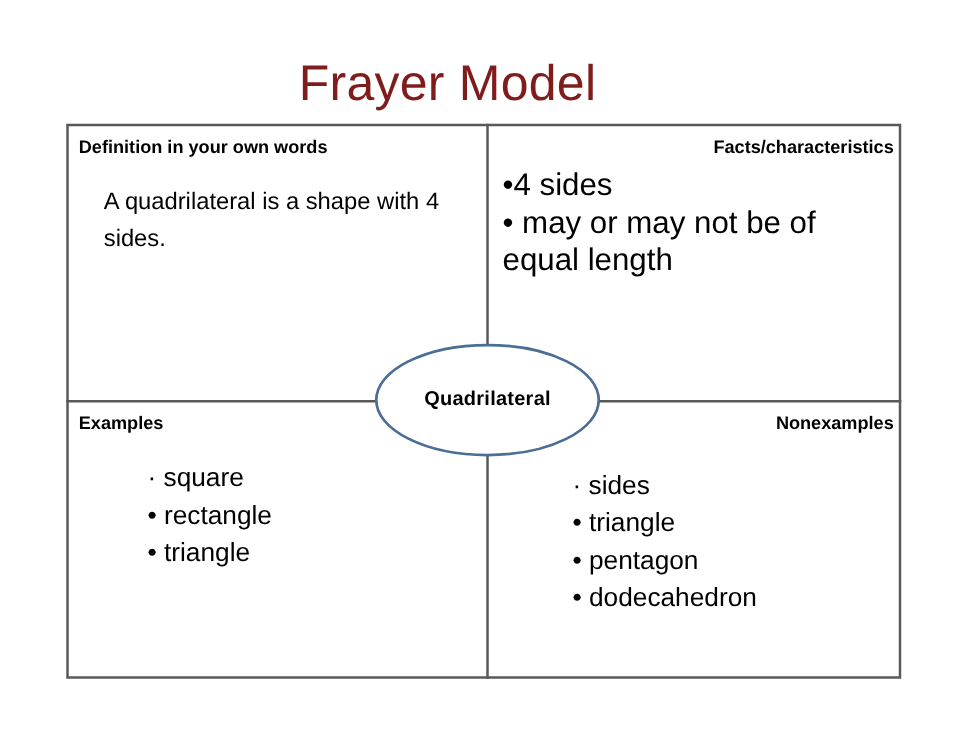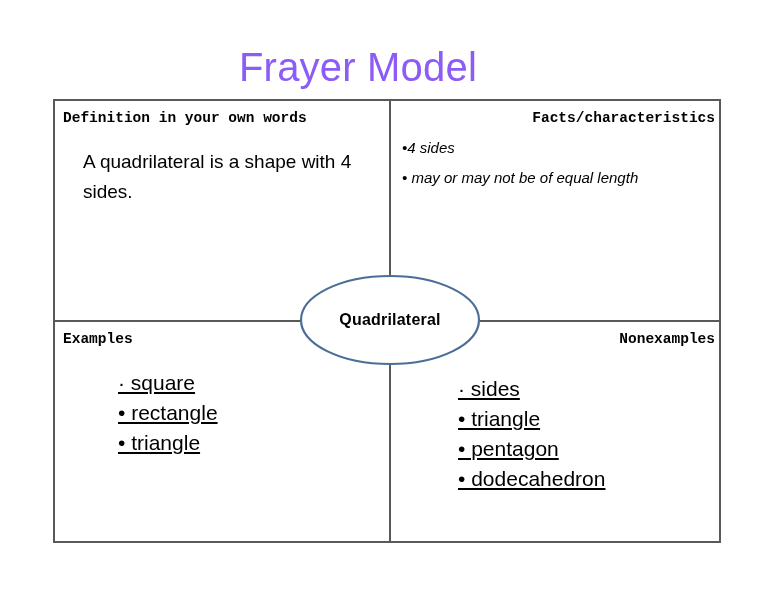--- a/index.html
+++ b/index.html
@@ -19,21 +19,21 @@
   #page-title {
     position: absolute;
     left: 0;
     top: 44px;
     width: 716px;
     text-align: center;
     font-size: 40px;
     font-weight: 400;
     line-height: 46px;
     letter-spacing: 0.2px;
-    color: #8b5cf6;
+    color: #7f1d1d;
   }
 
   #frayer-frame {
     position: absolute;
     left: 53px;
     top: 99px;
     width: 668px;
     height: 444px;
     border: 2px solid #595959;
     box-sizing: border-box;
@@ -66,56 +66,54 @@
   #quadrant-examples    { left: 55px;  top: 322px; width: 334px; height: 219px; border-radius: 20px; }
   #quadrant-nonexamples { left: 391px; top: 322px; width: 330px; height: 176px; }
 
   .quad-header {
     position: absolute;
     top: 8px;
     font-size: 14.5px;
     font-weight: bold;
     line-height: 18px;
     white-space: nowrap;
-    font-family: Liberation Mono, monospace;
   }
   .quad-header.left  { left: 8px; }
   .quad-header.right { right: 6px; }
 
   .definition-body {
     position: absolute;
     left: 28px;
     top: 46px;
     width: 290px;
     font-size: 19px;
     line-height: 30px;
   }
 
   .facts-list {
     position: absolute;
     left: 11px;
     top: 32px;
     width: 310px;
-    font-size: 15px;
+    font-size: 25px;
     line-height: 30px;
-    font-style: italic;
   }
   .facts-list .fact-item { white-space: normal; }
 
   .bullet-list {
     position: absolute;
     list-style: none;
     margin: 0;
     padding: 0;
     font-size: 21px;
     line-height: 30px;
   }
   #examples-list    { left: 63px; top: 46px; }
   #nonexamples-list { left: 67px; top: 52px; }
-  .bullet-list li { white-space: nowrap; text-decoration: underline; }
+  .bullet-list li { white-space: nowrap; }
 
   #center-ellipse {
     position: absolute;
     left: 299px;
     top: 274px;
     width: 182px;
     height: 92px;
   }
   #center-ellipse svg { display: block; }
   #center-label {

